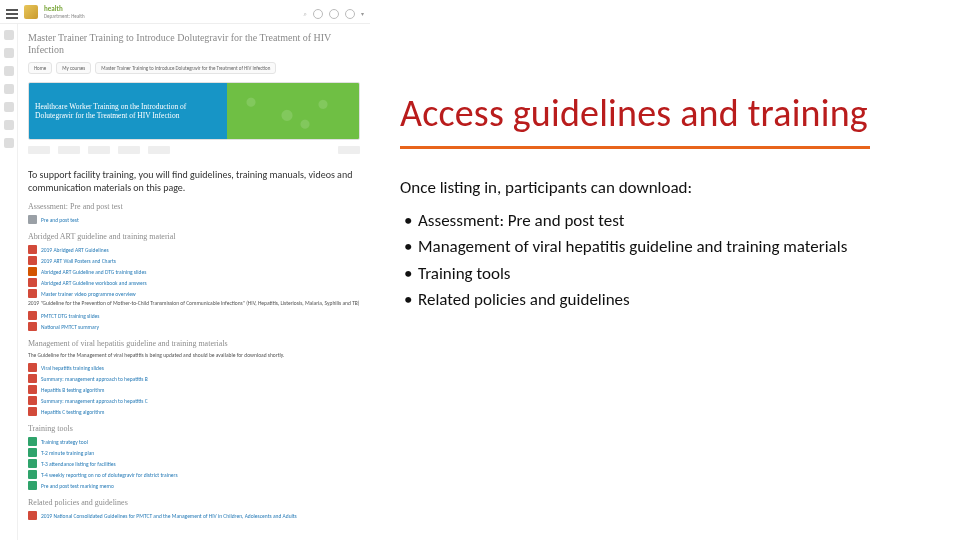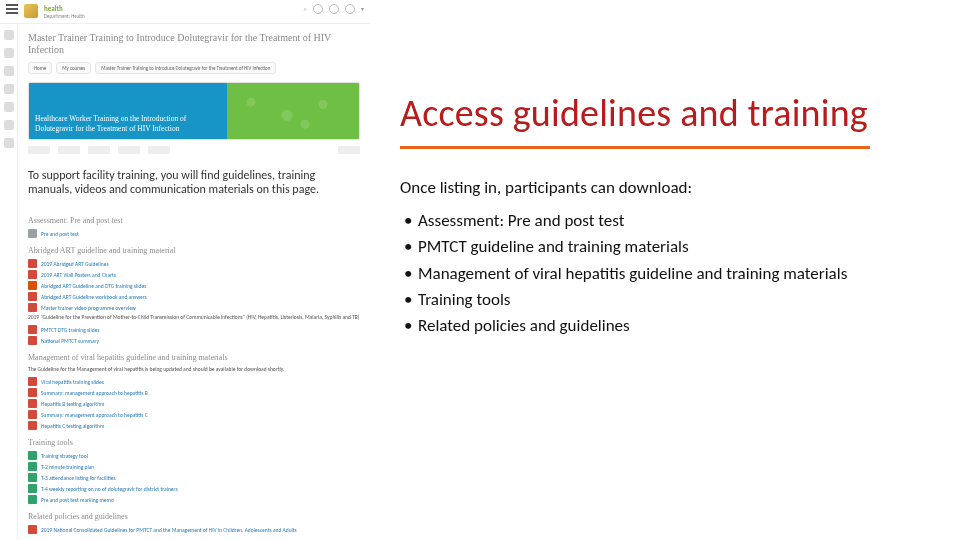--- a/index.html
+++ b/index.html
@@ -1,45 +1,45 @@
 <!DOCTYPE html>
 <html><head>
 <meta charset="utf-8">
 <style>
   * { box-sizing: border-box; margin: 0; padding: 0; }
   body { width: 960px; height: 540px; font-family: "Segoe UI", Calibri, sans-serif; background:#fff; overflow:hidden; position:relative;}
   .slide { display:flex; width:100%; height:100%; }
   
   .left { width: 370px; height: 100%; background:#fff; position:relative; font-size:6px; color:#333; }
-  .topbar { display:flex; align-items:flex-start; padding:4px 6px; border-bottom:1px solid #eee; gap:6px;}
+  .topbar { display:flex; align-items:flex-end; padding:4px 6px; border-bottom:1px solid #eee; gap:6px;}
   .hamburger { width:12px; height:10px; display:flex; flex-direction:column; justify-content:space-between;}
   .hamburger span{height:2px; background:#555;}
   .crest { width:14px; height:14px; background:linear-gradient(135deg,#e8c65a,#c99a2e); border-radius:2px;}
   .brand-title{ color:#7aa63a; font-weight:bold; font-size:7px;}
   .brand-sub{ color:#888; font-size:5px;}
   .top-icons{ margin-left:auto; display:flex; gap:6px; align-items:center; color:#999;}
   .circ{ width:10px;height:10px;border:1px solid #bbb;border-radius:50%;}
   .sidebar { position:absolute; left:0; top:24px; bottom:0; width:18px; background:#fff; border-right:1px solid #f0f0f0; display:flex; flex-direction:column; gap:8px; padding-top:6px; align-items:center;}
   .sidebar .si{ width:10px; height:10px; background:#ddd; border-radius:2px;}
   .page { margin-left:22px; padding:4px 10px 10px 6px;}
   .page-title{ font-family:Georgia,serif; color:#8a8a8a; font-size:10px; line-height:1.2; margin:4px 0 6px;}
   .crumbs{ display:flex; gap:4px; margin-bottom:8px;}
   .crumb{ border:1px solid #e4e4e4; border-radius:3px; padding:2px 5px; font-size:5px; color:#666; background:#fafafa;}
   .banner{ display:flex; border:1px solid #e0e0e0; border-radius:2px; overflow:hidden; height:58px; margin-bottom:4px;}
-  .banner-blue{ flex:1.4; background:#1795c6; color:#fff; padding:6px; display:flex; flex-direction:column; justify-content:flex-end;}
+  .banner-blue{ flex:1.4; background:#1795c6; color:#fff; padding:6px; display:flex; flex-direction:column; justify-content:center;}
   .banner-blue .bt{ font-family:Georgia,serif; font-size:7.5px; line-height:1.25;}
   .banner-green{ flex:1; background:#6fbf44; position:relative;}
   .banner-green::before{content:""; position:absolute; inset:6px; background:
     radial-gradient(circle at 15% 30%, #fff2 4px, transparent 5px),
     radial-gradient(circle at 45% 60%, #fff2 5px, transparent 6px),
     radial-gradient(circle at 75% 35%, #fff2 4px, transparent 5px),
     radial-gradient(circle at 60% 80%, #fff2 4px, transparent 5px);}
   .logostrip{ display:flex; gap:8px; align-items:center; padding:2px 0 8px;}
   .logostrip .lg{ width:22px; height:8px; background:#eee; border-radius:1px;}
-  .sec-intro{ font-size:12px; color:#333; margin:6px 0 20px;}
+  .sec-intro{ font-size:10px; color:#333; margin:6px 0 8px;}
   .sec-h{ font-family:Georgia,serif; color:#8d8d8d; font-size:8px; margin:8px 0 4px;}
   .row{ display:flex; align-items:center; gap:4px; margin:2px 0; font-size:5.5px; color:#4a6; }
   .row .txt{ color:#2a7db8;}
   .ico{ width:9px; height:9px; border-radius:1px; flex:none;}
   .ico.pdf{ background:#d24a3a;}
   .ico.ppt{ background:#d35400;}
   .ico.grn{ background:#2fa36b;}
   .ico.gry{ background:#9aa0a6;}
   .subtext{ font-size:5.5px; color:#555; margin:2px 0 4px; line-height:1.3;}
   
@@ -194,19 +194,18 @@
         </div>
     </div>
   </div>
 
   <div class="right">
     <div class="heading">Access guidelines and training</div>
     <div class="rule"></div>
     <div class="lead">Once listing in, participants can download:</div>
     <ul class="bullets" id="bullets">
         <li>Assessment: Pre and post test</li>
-        <li>PMTCT guideline and training materials</li>
         <li>Management of viral hepatitis guideline and training materials</li>
         <li>Training tools</li>
         <li>Related policies and guidelines</li>
       </ul>
   </div>
 </div>
 
 </body></html>

